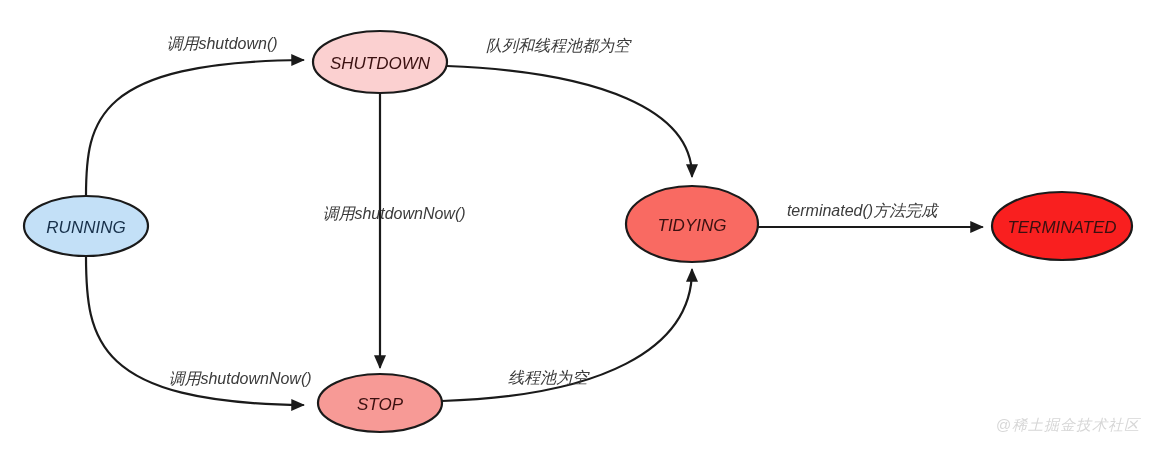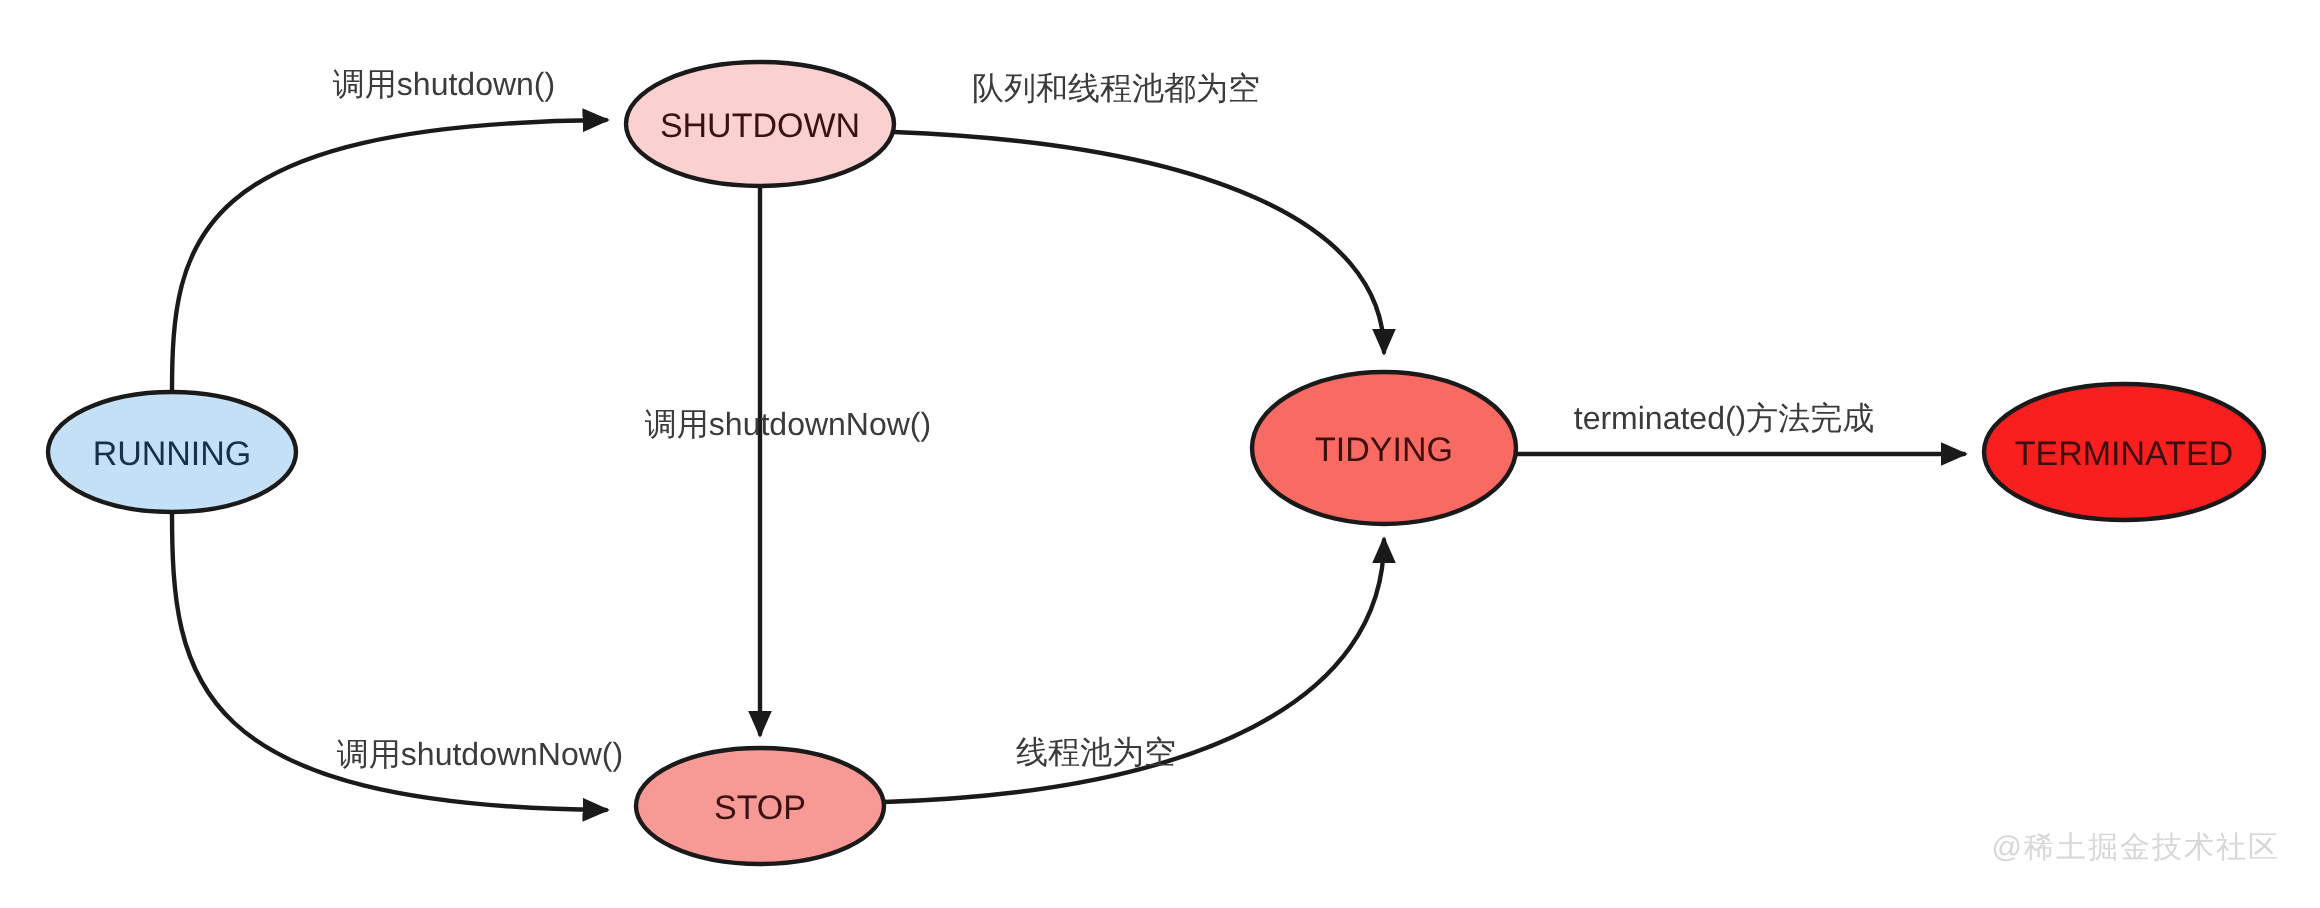--- a/index.html
+++ b/index.html
@@ -12,20 +12,21 @@
     height: 454px;
     position: relative;
     overflow: hidden;
     font-family: "Liberation Sans", "DejaVu Sans", sans-serif;
   }
   #diagram-root {
     position: absolute;
     inset: 0;
     width: 1072px;
     height: 454px;
+    font-style: italic;
   }
   svg#state-diagram {
     display: block;
     width: 1160px;
     height: 454px;
   }
   .node-ellipse {
     stroke: #1a1a1a;
     stroke-width: 2.2;
   }

